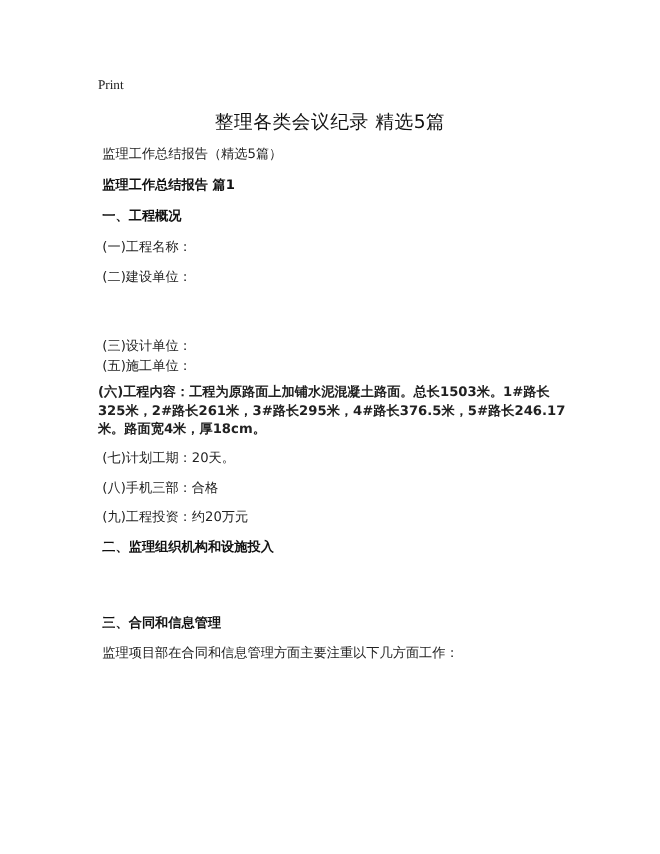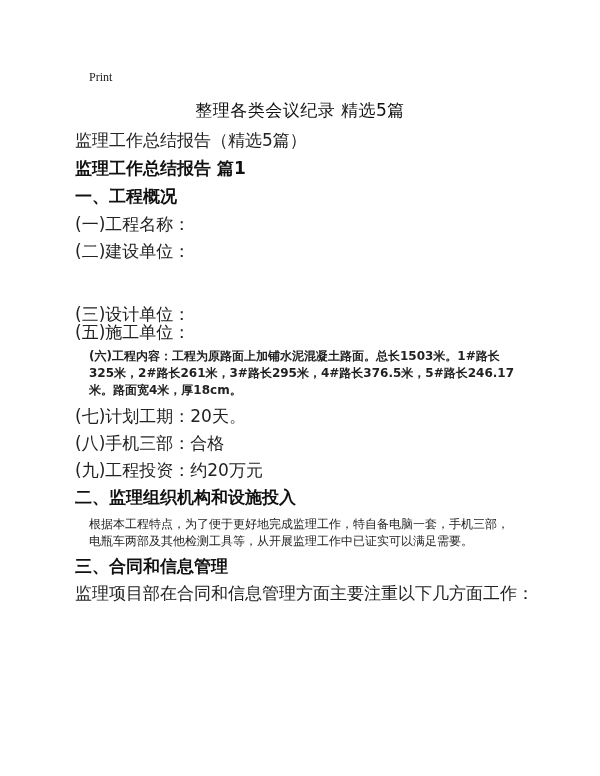--- a/index.html
+++ b/index.html
@@ -12,21 +12,21 @@
   .print-label {
     position: absolute; left: 89px; top: 70px;
     font-family: "Liberation Serif", "DejaVu Serif", serif;
     font-size: 12px; color: #222;
   }
   .doc-title {
     position: absolute; left: 0; width: 600px; top: 99px;
     text-align: center; font-size: 17px; color: #111; letter-spacing: 0.5px;
   }
   .line {
-    position: absolute; left: 75px; font-size: 17px; line-height: 17px;
+    position: absolute; left: 93px; font-size: 12px; line-height: 17px;
     color: #222; white-space: nowrap;
   }
   .bold { font-weight: bold; color: #111; }
   .para {
     position: absolute; left: 89px; width: 430px; font-size: 12px;
     line-height: 17px; color: #222;
   }
 </style>
 </head>
 <body>
@@ -42,17 +42,16 @@
   <div class="line" style="top:216px;">(一)工程名称：</div>
   <div class="line" style="top:243px;">(二)建设单位：</div>
   <div class="line" style="top:270px;margin-top:36px;">(三)设计单位：</div>
   <div class="line" style="top:324px;">(五)施工单位：</div>
   <div class="para" style="top:348px;font-weight:bold;">(六)工程内容：工程为原路面上加铺水泥混凝土路面。总长1503米。1#路长325米，2#路长261米，3#路长295米，4#路长376.5米，5#路长246.17米。路面宽4米，厚18cm。</div>
   <div class="line" style="top:408px;">(七)计划工期：20天。</div>
   <div class="line" style="top:435px;">(八)手机三部：合格</div>
   <div class="line" style="top:462px;">(九)工程投资：约20万元</div>
 
   <div class="line bold" style="top:489px;">二、监理组织机构和设施投入</div>
-  <div class="para" style="top:516px;">根据本工程特点，为了便于更好地完成监理工作，特自备电脑一套，手机三部，电瓶车两部及其他检测工具等，从开展监理工作中已证实可以满足需要。</div>
 
   <div class="line bold" style="top:558px;">三、合同和信息管理</div>
   <div class="line" style="top:585px;">监理项目部在合同和信息管理方面主要注重以下几方面工作：</div>
 </div>
 
 </body></html>

